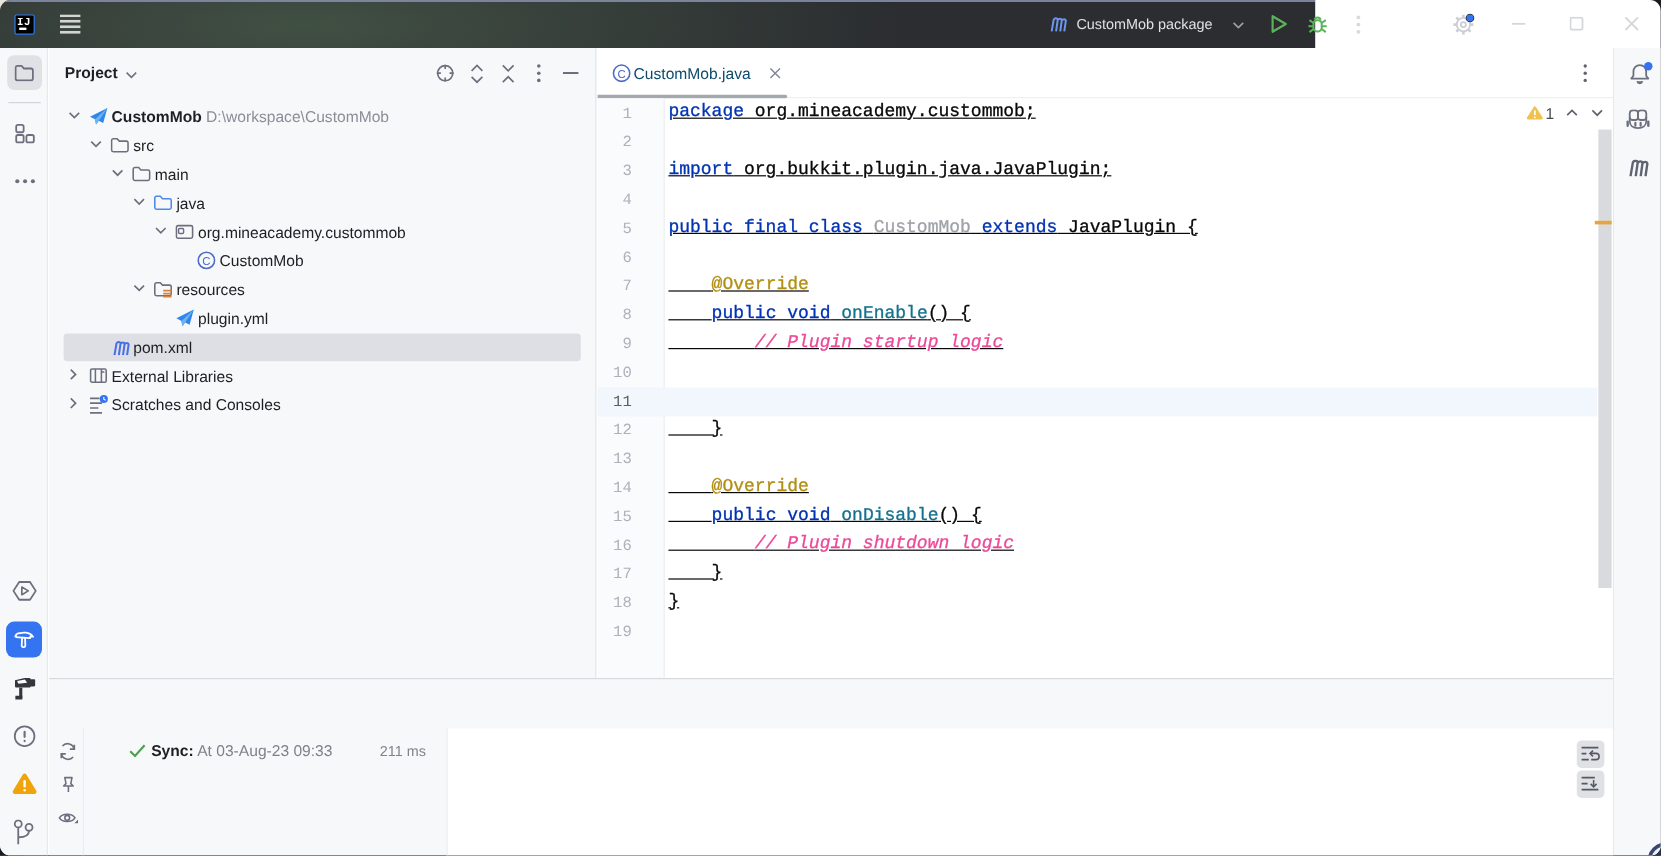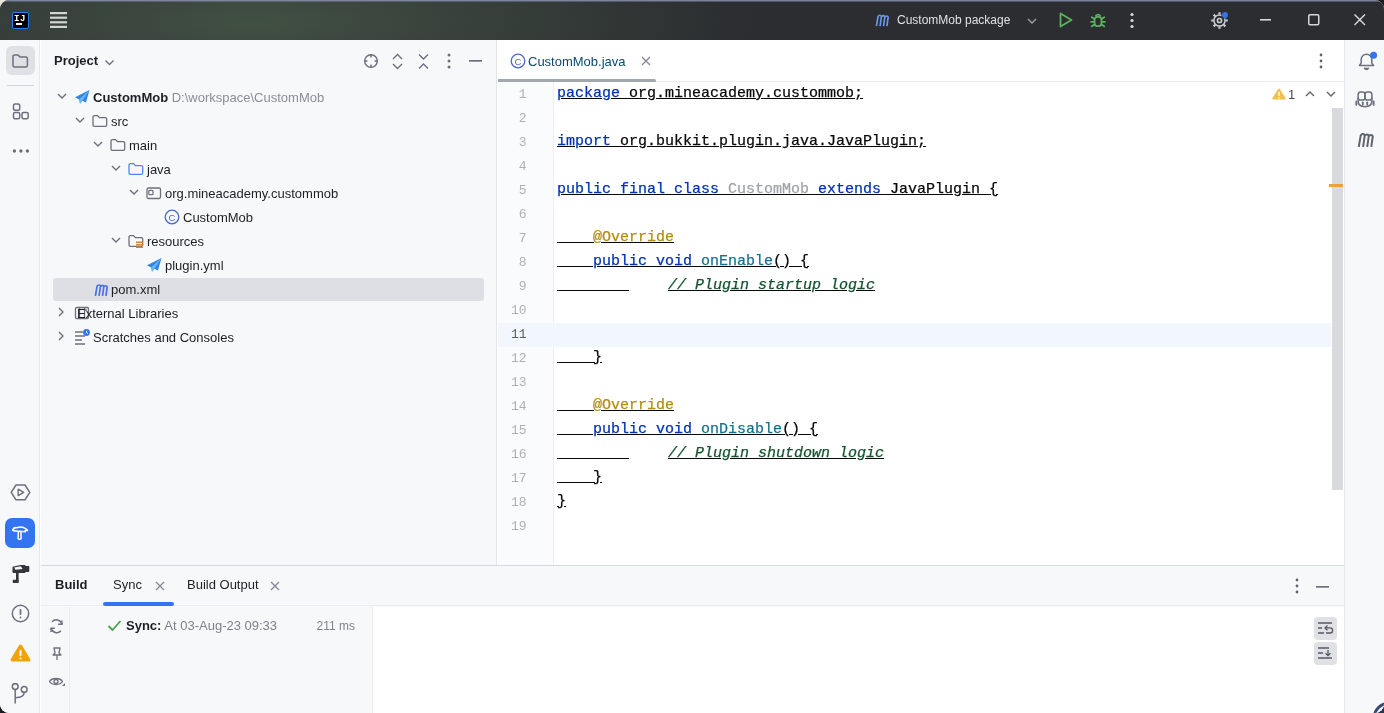--- a/index.html
+++ b/index.html
@@ -5,21 +5,21 @@
   * { margin:0; padding:0; box-sizing:border-box; }
   html,body { width:1384px; height:713px; overflow:hidden; background:#1E2330; }
   body { font-family:"Liberation Sans", sans-serif; position:relative; }
   .abs { position:absolute; }
   #win {
     position:absolute; left:0; top:0; width:1384px; height:713px;
     border-radius:9px; overflow:hidden; background:#FFFFFF;
   }
   
   #titlebar {
-    position:absolute; left:0; top:0; width:1384px; height:40px;
+    position:absolute; left:0; top:0; width:1096px; height:40px;
     background:
       radial-gradient(ellipse 640px 150px at 255px 22px, rgba(84,110,84,0.54), rgba(84,110,84,0.0) 78%),
       #2B2D30;
     box-shadow: inset 0 1.6px 0 rgba(128,136,162,0.95);
   }
   #ijlogo { position:absolute; left:11.5px; top:11.5px; width:17px; height:17px; background:#000; border:1.6px solid #2E7CF5; border-radius:2px; }
   #ijlogo .t { position:absolute; left:0; top:1px; width:100%; text-align:center; color:#fff; font:bold 9px "Liberation Mono",monospace; letter-spacing:0.5px;}
   #ijlogo .u { position:absolute; left:3px; bottom:2.5px; width:6px; height:1.6px; background:#fff; }
   .titletext { color:#DFE1E5; font-size:13px; }
   
@@ -32,21 +32,21 @@
   #editor { position:absolute; left:498px; top:82px; width:846px; height:483px; background:#FFFFFF; }
   #gutter { position:absolute; left:0px; top:0px; width:56px; height:483px; background:#FAFBFC; border-right:1px solid #EDEEF1; z-index:0; }
   pre { font-family:"Liberation Mono", monospace; }
   #lnums { position:absolute; left:0px; top:1px; width:28.5px; text-align:right; font-size:13px; line-height:24px; color:#AEB1BA; z-index:2; }
   #code { position:absolute; left:59px; top:0px; font-size:15px; line-height:24px; color:#080808; z-index:2;text-decoration:underline; -webkit-text-stroke:0.25px currentColor; }
   #curline { position:absolute; left:0px; top:241px; width:833px; height:24px; background:#F2F6FD; z-index:1; }
   .kw { color:#0033B3; }
   .cls { color:#9FA2A8; }
   .ann { color:#B28E12; }
   .mth { color:#15718F; }
-  .cmt { color:#14532d; font-style:italic;margin-left:39px; }
+  .cmt { color:#ec4899; font-style:italic; }
   
   #rightstrip { position:absolute; left:1344px; top:40px; width:40px; height:673px; background:#F7F8FA; border-left:1px solid #E6E8EC; }
   
   #buildpanel { position:absolute; left:41px; top:565px; width:1303px; height:148px; background:#F7F8FA; border-top:1px solid #D7D9DD; }
   #buildhdr { position:absolute; left:0; top:0; width:1303px; height:40px; border-bottom:1px solid #EBECF0; }
   #buildbody { position:absolute; left:0; top:41px; width:1303px; height:99px; }
   #buildtools { position:absolute; left:0; top:0; width:29px; height:107px; border-right:1px solid #EBECF0; }
   #console { position:absolute; left:331px; top:0; width:972px; height:107px; background:#FFFFFF; border-left:1px solid #EBECF0; }
   .fbtn { position:absolute; width:23px; height:23px; background:#DFE1E5; border-radius:4px; }
   
@@ -307,21 +307,21 @@
 
       <svg class="abs" style="left:17px; top:267px;" width="7" height="10">
           <path d="M1 1 L5 5 L1 9" stroke="#6C707E" stroke-width="1.4" fill="none"></path>
         </svg>
       <svg class="abs" style="left:33px; top:265px;" width="16" height="16">
           <g fill="none" stroke="#6C707E" stroke-width="1.3">
             <rect x="1.5" y="2.5" width="13" height="11" rx="1.2"></rect>
             <path d="M5.5 2.5 L5.5 13.5 M10.5 2.5 L10.5 13.5 M10.5 5 L13 5"></path>
           </g>
         </svg>
-      <div class="abs treetext" style="left:36px; top:266px;">External Libraries</div>
+      <div class="abs treetext" style="left:52px; top:266px;">External Libraries</div>
 
       <svg class="abs" style="left:17px; top:291px;" width="7" height="10">
           <path d="M1 1 L5 5 L1 9" stroke="#6C707E" stroke-width="1.4" fill="none"></path>
         </svg>
       <svg class="abs" style="left:33px; top:289px;" width="17" height="16">
           <g stroke="#6C707E" stroke-width="1.4" fill="none">
             <path d="M1 3 L9 3 M1 7 L11 7 M1 11 L8 11 M1 15 L11 15"></path>
           </g>
           <circle cx="12.5" cy="3.5" r="3.4" fill="#3574F0"></circle>
           <path d="M12.5 1.8 L12.5 3.7 L14 4.5" stroke="#fff" stroke-width="0.9" fill="none"></path>
@@ -431,42 +431,20 @@
       </svg>
     <svg class="abs" style="left:827px; top:8px;" width="12" height="8">
         <path d="M2 2 L6 6 L10 2" stroke="#5F636E" stroke-width="1.4" fill="none"></path>
       </svg>
 
     <div class="abs" style="left:834px; top:26px; width:11px; height:382px; background:#D9DADD;"></div>
     <div class="abs" style="left:831px; top:102px; width:14px; height:3px; background:#E8A33B;"></div>
   </div>
 
   <div id="buildpanel">
-    <div id="buildhdr">
-      <div class="abs" style="left:14px; top:11px; font-size:13px; font-weight:bold; color:#1E1F22;">Build</div>
-      <div class="abs" style="left:72px; top:11px; font-size:13px; color:#1E1F22;">Sync</div>
-      <svg class="abs" style="left:114px; top:15px;" width="10" height="10">
-          <path d="M1 1 L9 9 M9 1 L1 9" stroke="#818594" stroke-width="1.2"></path>
-        </svg>
-      <div class="abs" style="left:62px; top:36px; width:71px; height:4px; background:#3574F0; border-radius:2px;"></div>
-      <div class="abs" style="left:146px; top:11px; font-size:13px; color:#1E1F22;">Build Output</div>
-      <svg class="abs" style="left:229px; top:15px;" width="10" height="10">
-          <path d="M1 1 L9 9 M9 1 L1 9" stroke="#818594" stroke-width="1.2"></path>
-        </svg>
-      <svg class="abs" style="left:1253px; top:12px;" width="6" height="16">
-          <g fill="#5F636E">
-            <circle cx="3" cy="2" r="1.4"></circle>
-            <circle cx="3" cy="8" r="1.4"></circle>
-            <circle cx="3" cy="14" r="1.4"></circle>
-          </g>
-        </svg>
-      <svg class="abs" style="left:1275px; top:20px;" width="14" height="2">
-          <rect width="13" height="1.7" fill="#6C707E"></rect>
-        </svg>
-    </div>
     <div id="buildbody">
       <div id="buildtools">
 
         <svg class="abs" style="left:7px; top:11px;" width="17" height="17">
             <g stroke="#6C707E" stroke-width="1.45" fill="none">
               <path d="M13.8 6.3 A5.6 5.6 0 0 0 4.1 3.7"></path>
               <path d="M13.9 2.6 L13.9 6.3 L10.2 6.3"></path>
               <path d="M3.2 10.2 A5.6 5.6 0 0 0 12.9 12.8"></path>
               <path d="M3.1 13.9 L3.1 10.2 L6.8 10.2"></path>
             </g>

